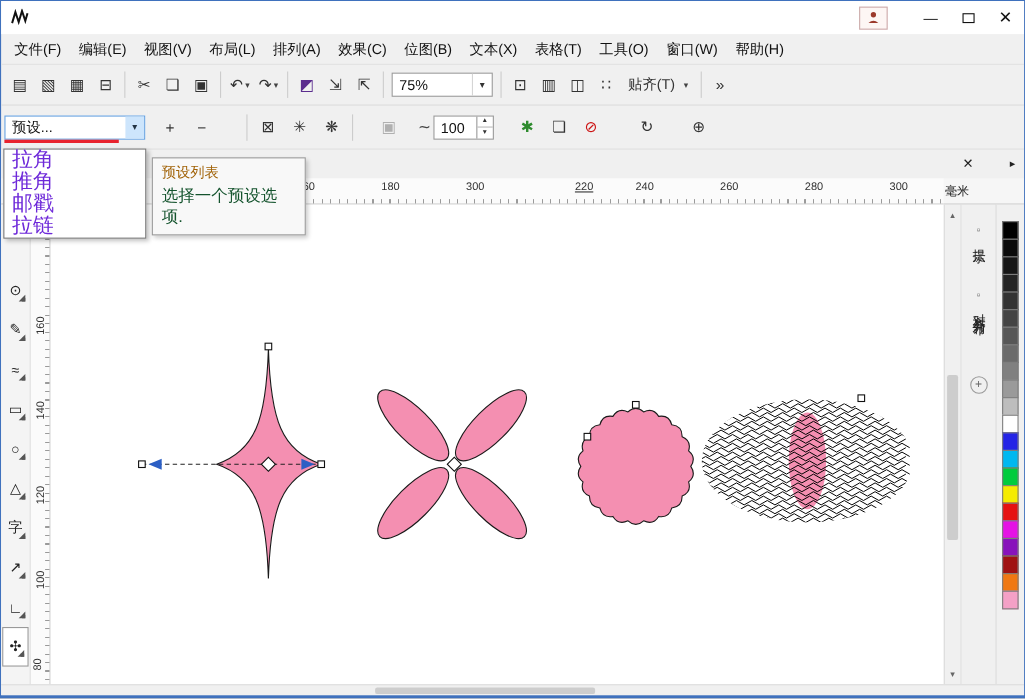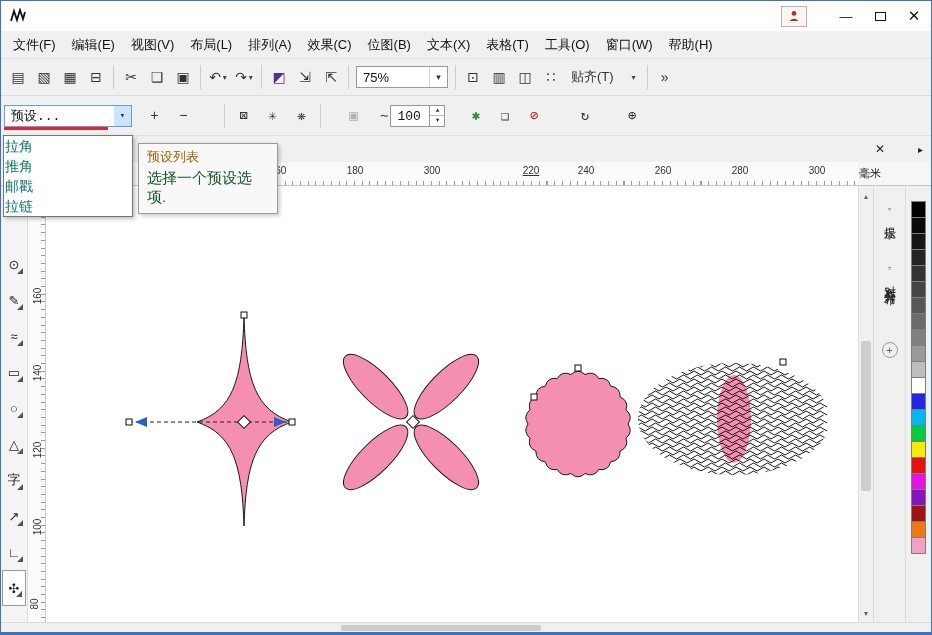--- a/index.html
+++ b/index.html
@@ -28,23 +28,23 @@
   .t-btn{ height:26px; min-width:26px; display:flex; align-items:center; justify-content:center;
           font-size:14px; color:#333; }
   .t-btn .glyph{ display:inline-block; }
   .mini-caret{ font-size:8px; color:#444; margin-left:2px; }
   .sep{ width:1px; height:24px; background:#cccccc; margin:0 4px; flex:0 0 1px; }
   .combo{ height:22px; border:1px solid #999; background:#fff; display:flex; align-items:center; }
   .combo .val{ flex:1; padding-left:6px; font-size:13px; }
   .combo .arrow{ width:18px; height:100%; display:flex; align-items:center; justify-content:center;
                  font-size:9px; color:#333; border-left:1px solid #d5d5d5; }
   .zoom{ width:92px; margin:0 3px; }
-  .menu-btn{ padding:0 7px; gap:16px; font-size:13px; }
-
-  .propbar{ flex:0 0 40px; display:flex; align-items:center; padding-left:3px; border-top:1px solid #dcdcdc; position:relative;font-family:Liberation Mono, monospace; }
+  .menu-btn{ padding:0 7px; gap:6px; font-size:13px; }
+
+  .propbar{ flex:0 0 40px; display:flex; align-items:center; padding-left:3px; border-top:1px solid #dcdcdc; position:relative; }
   .preset-combo{ width:128px; height:22px; border:1px solid #64a0e0; background:#fff; display:flex; align-items:center; }
   .preset-combo .val{ flex:1; padding-left:6px; }
   .preset-combo .arrow{ width:17px; height:20px; background:#cde5fc; display:flex; align-items:center;
                         justify-content:center; font-size:9px; color:#234; }
   .pb-btn{ width:29px; height:26px; display:flex; align-items:center; justify-content:center; font-size:14px; color:#333; }
   .pb-btn.disabled{ color:#b0b0b0; }
   .pb-label{ font-size:14px; color:#444; margin:0 2px; }
   .spinner{ width:55px; height:22px; border:1px solid #999; background:#fff; display:flex; }
   .spinner .val{ flex:1; padding:3px 0 0 6px; font-size:13px; }
   .spin-btns{ width:15px; border-left:1px solid #999; display:flex; flex-direction:column; }
@@ -101,21 +101,21 @@
   .palette{ width:26px; background:#f0f0f0; border-left:1px solid #dcdcdc; display:flex;
             flex-direction:column; align-items:center; padding-top:16px; }
   .swatch{ width:15px; height:17px; border:1px solid #7d7d7d; margin-top:-1px; flex:0 0 auto; }
 
   .bottom-bar{ flex:0 0 10px; background:#f0f0f0; border-top:1px solid #dcdcdc; position:relative; }
   .h-thumb{ position:absolute; left:340px; width:200px; top:2px; height:6px; background:#cdcdcd; border-radius:2px; }
 
   
   .dropdown{ position:absolute; left:2px; top:134px; width:130px; background:#fff; border:1px solid #777;
              z-index:50; box-shadow:2px 2px 4px rgba(0,0,0,.25); }
-  .dd-item{ height:20px; line-height:20px; padding-left:1px; font-size:14px; color:#0f766e; }
+  .dd-item{ height:20px; line-height:20px; padding-left:7px; font-size:19px; color:#6d28d9; }
   .tooltip{ position:absolute; left:137px; top:142px; width:140px; background:#f8f8f8; border:1px solid #9a9a9a;
             z-index:60; padding:4px 8px 6px; box-shadow:2px 2px 4px rgba(0,0,0,.2); }
   .tt-title{ display:block; font-size:13px; color:#a16207; }
   .tt-desc{ display:block; font-size:15px; color:#14532d; margin-top:3px; }
 </style>
 </head>
 <body>
 
 <div class="win">
 

